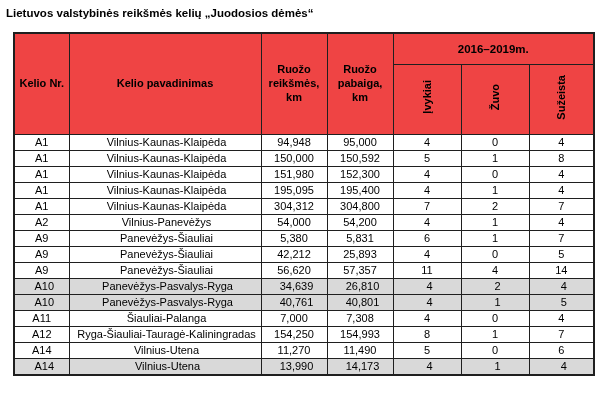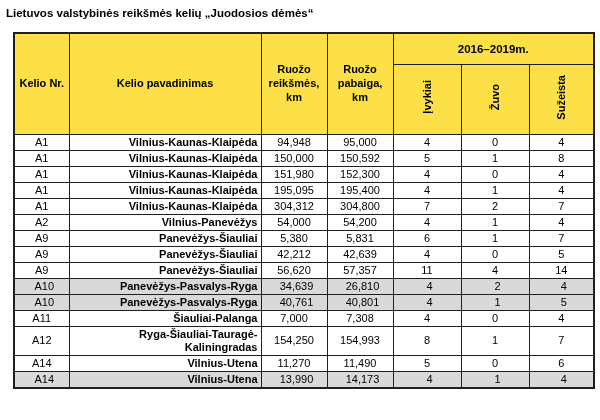--- a/index.html
+++ b/index.html
@@ -29,44 +29,43 @@
   table.blackspots th,
   table.blackspots td {
     border: 1.5px solid #1f1f1f;
     padding: 1px 3px;
     text-align: center;
     vertical-align: middle;
     overflow: hidden;
   }
   table.blackspots { border: 2px solid #1f1f1f; }
   thead th {
-    background: #fde047;
+    background: #ef4444;
     font-weight: bold;
     font-size: 11px;
     line-height: 1.25;
   }
   tr.head-group th.group { height: 31px; font-size: 11.5px; }
   tr.head-sub th { height: 70px; }
   .vert {
     display: inline-block;
     writing-mode: vertical-rl;
     transform: rotate(180deg);
     line-height: 1;
     font-weight: bold;
     white-space: nowrap;
   }
   tbody td {
     height: 16px;
     line-height: 13px;
     background: #ffffff;
   }
   tbody td.name {
-    text-align: right;
+    text-align: center;
     padding-left: 6px;
-    font-weight: bold;
   }
   tbody tr.shaded td { background: #d9d9d9; padding-left: 8px; }
 </style>
 </head>
 <body>
 
 <div class="doc-title">Lietuvos valstybinės reikšmės kelių „Juodosios dėmės“</div>
 
 <table class="blackspots">
   <colgroup>
@@ -159,21 +158,21 @@
         <td>5,380</td>
         <td>5,831</td>
         <td>6</td>
         <td>1</td>
         <td>7</td>
       </tr>
       <tr>
         <td>A9</td>
         <td class="name">Panevėžys-Šiauliai</td>
         <td>42,212</td>
-        <td>42,639</td>
+        <td>25,893</td>
         <td>4</td>
         <td>0</td>
         <td>5</td>
       </tr>
       <tr>
         <td>A9</td>
         <td class="name">Panevėžys-Šiauliai</td>
         <td>56,620</td>
         <td>57,357</td>
         <td>11</td>

